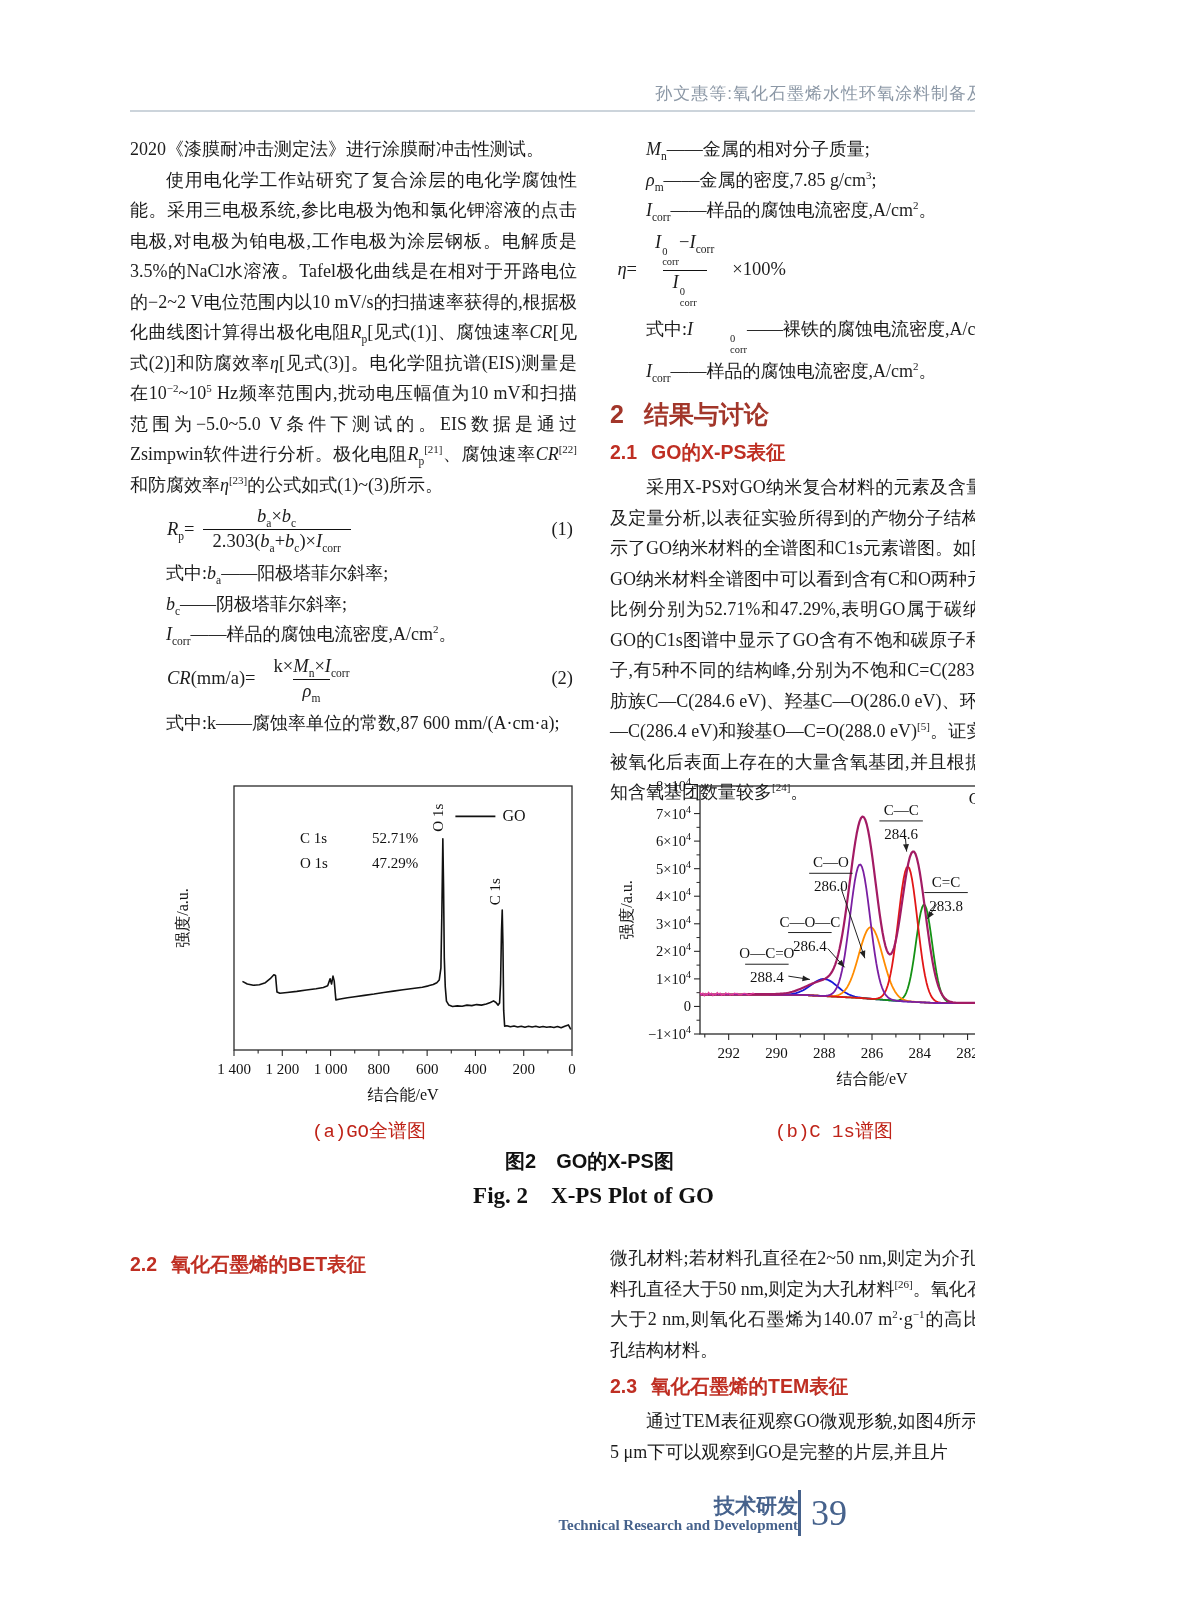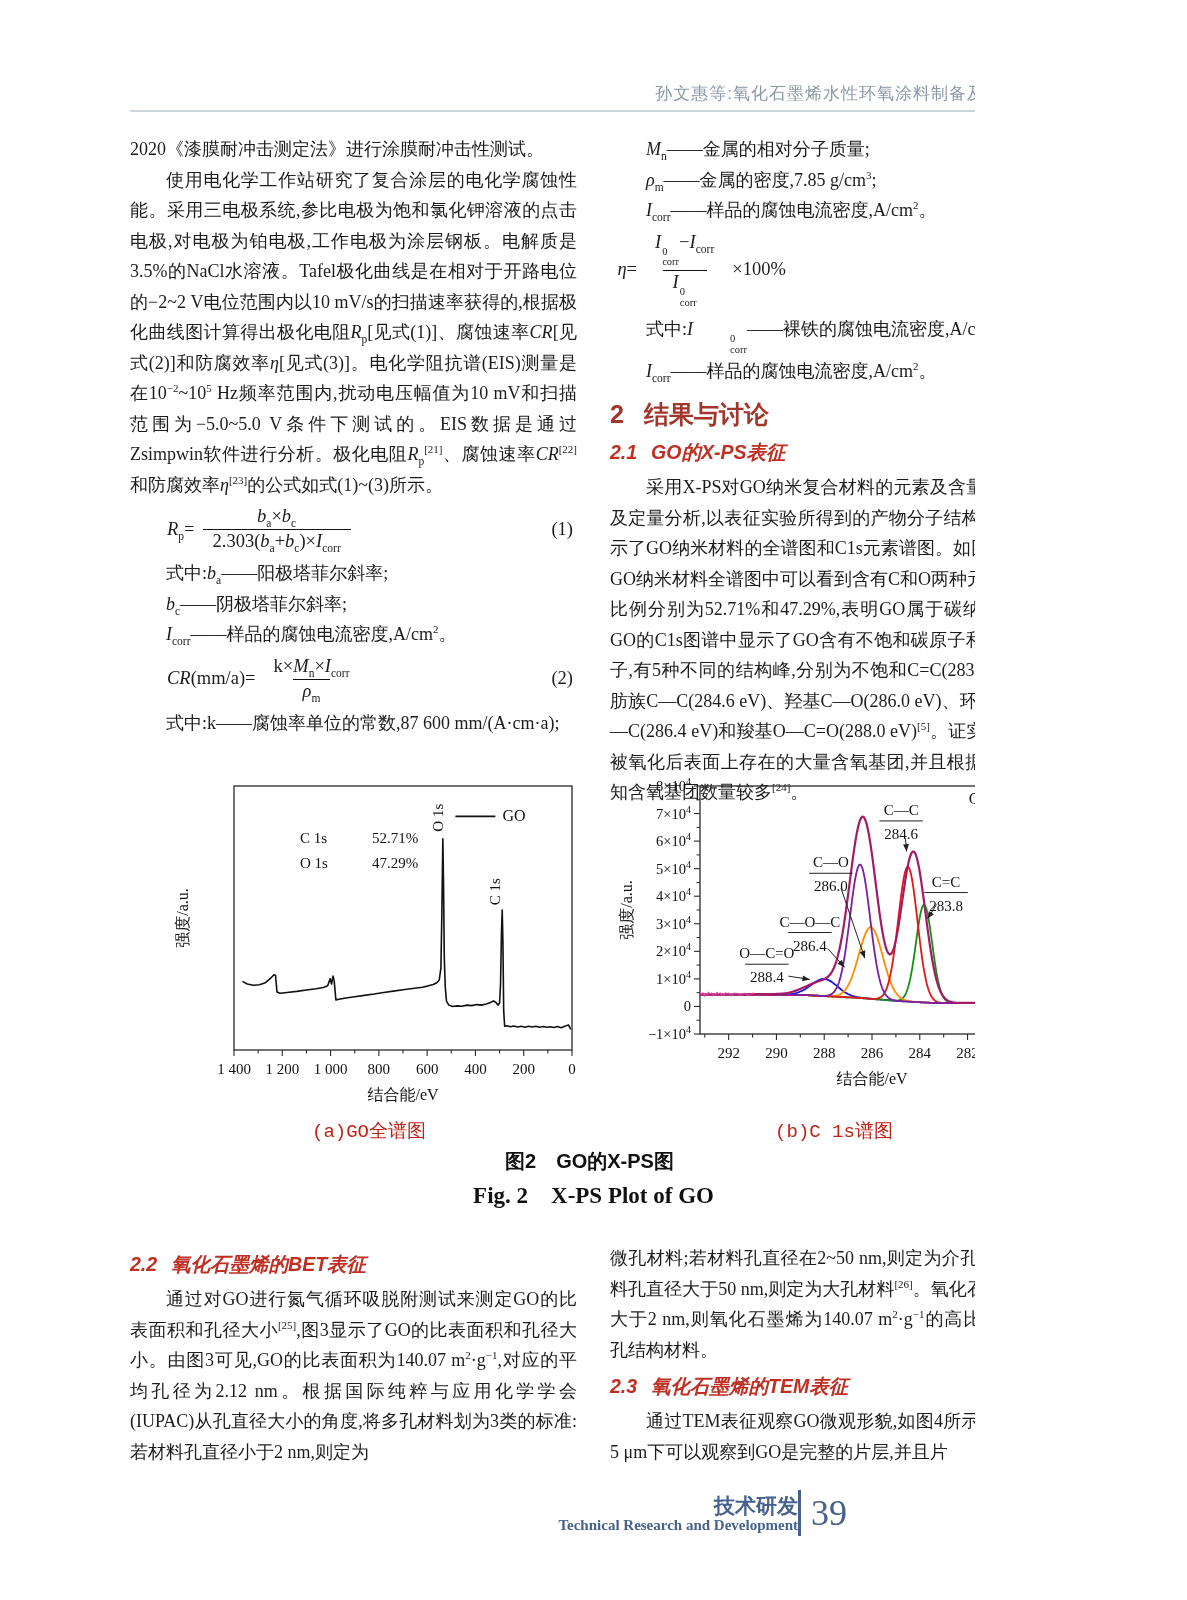--- a/index.html
+++ b/index.html
@@ -25,21 +25,21 @@
   .eq-lhs{margin-left:2em;}
   .frac{display:inline-flex;flex-direction:column;align-items:center;margin:0 8px;}
   .frac .num{padding:0 10px 2px 10px;}
   .frac .den{border-top:1.4px solid #111;padding:1px 10px 0 10px;}
   .eq-no{margin-left:auto;margin-right:4px;}
   
   .h-major{font-family:"Liberation Sans",sans-serif;font-weight:bold;font-size:25px;
            color:#a2362a;margin:12px 0 5px 0;}
   .h-major .hsp{margin-left:20px;}
   .h-minor{font-family:"Liberation Sans",sans-serif;font-weight:bold;font-size:19.5px;
-           color:#bf2f23;margin:8px 0 6px 0;font-style:italic;}
+           color:#bf2f23;margin:8px 0 6px 0;}
   .h-minor .hsp{margin-left:14px;}
   
   .chart{position:absolute;}
   #chartA{left:148px;top:772px;}
   #chartB{left:598px;top:772px;}
   .fig-sub-caption{position:absolute;text-align:center;font-size:19px;color:#bf2318;
         font-family:Liberation Mono, monospace;}
   #capA{left:148px;top:1118px;width:442px;}
   #capB{left:598px;top:1118px;width:472px;}
   .fig-title-zh{position:absolute;left:126px;top:1148px;width:927px;text-align:center;
@@ -257,21 +257,20 @@
 
   <div id="capA" class="fig-sub-caption">(a)GO全谱图</div>
   <div id="capB" class="fig-sub-caption">(b)C 1s谱图</div>
   <div class="fig-title-zh">图2　GO的X-PS图</div>
   <div class="fig-title-en">Fig. 2　X-PS Plot of GO</div>
 
   <div class="col col-left col-bottom">
     <div class="h-minor">
       <span>2.2</span><span class="hsp">氧化石墨烯的BET表征</span>
     </div>
-    <p class="body indent">通过对GO进行氮气循环吸脱附测试来测定GO的比表面积和孔径大小<sup>[25]</sup>,图3显示了GO的比表面积和孔径大小。由图3可见,GO的比表面积为140.07 m<sup>2</sup>·g<sup>−1</sup>,对应的平均孔径为2.12 nm。根据国际纯粹与应用化学学会(IUPAC)从孔直径大小的角度,将多孔材料划为3类的标准:若材料孔直径小于2 nm,则定为</p>
   </div>
 
   <div class="col col-right col-bottom">
     <p class="body">微孔材料;若材料孔直径在2~50 nm,则定为介孔材料;若材料孔直径大于50 nm,则定为大孔材料<sup>[26]</sup>。氧化石墨烯孔径大于2 nm,则氧化石墨烯为140.07 m<sup>2</sup>·g<sup>−1</sup>的高比表面积介孔结构材料。</p>
     <div class="h-minor">
       <span>2.3</span><span class="hsp">氧化石墨烯的TEM表征</span>
     </div>
     <p class="body indent">通过TEM表征观察GO微观形貌,如图4所示,在标尺为5 μm下可以观察到GO是完整的片层,并且片</p>
   </div>
 

